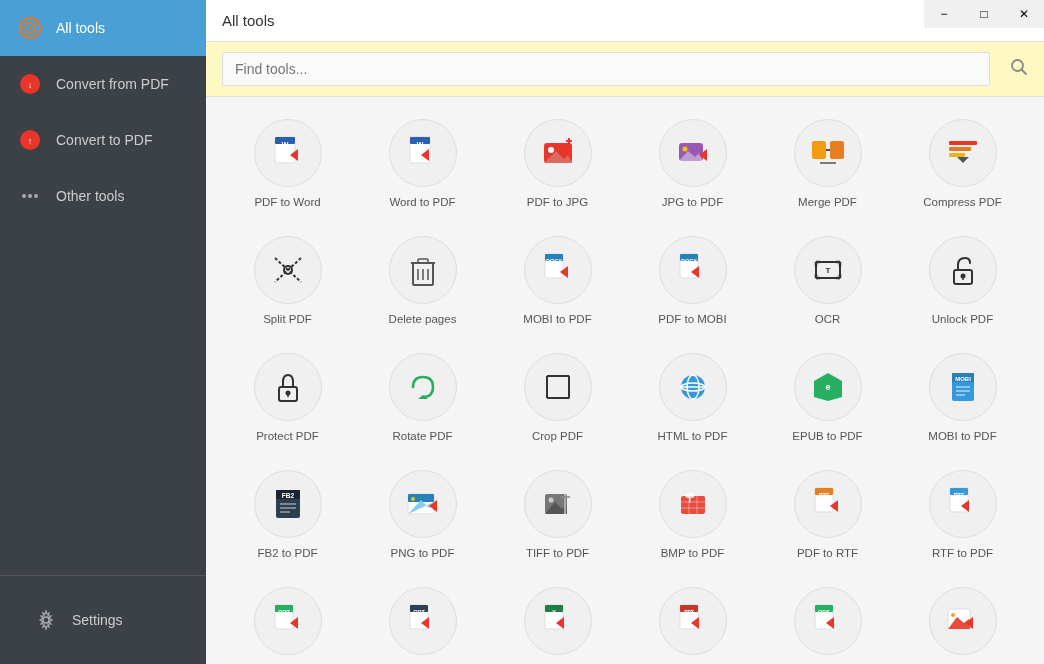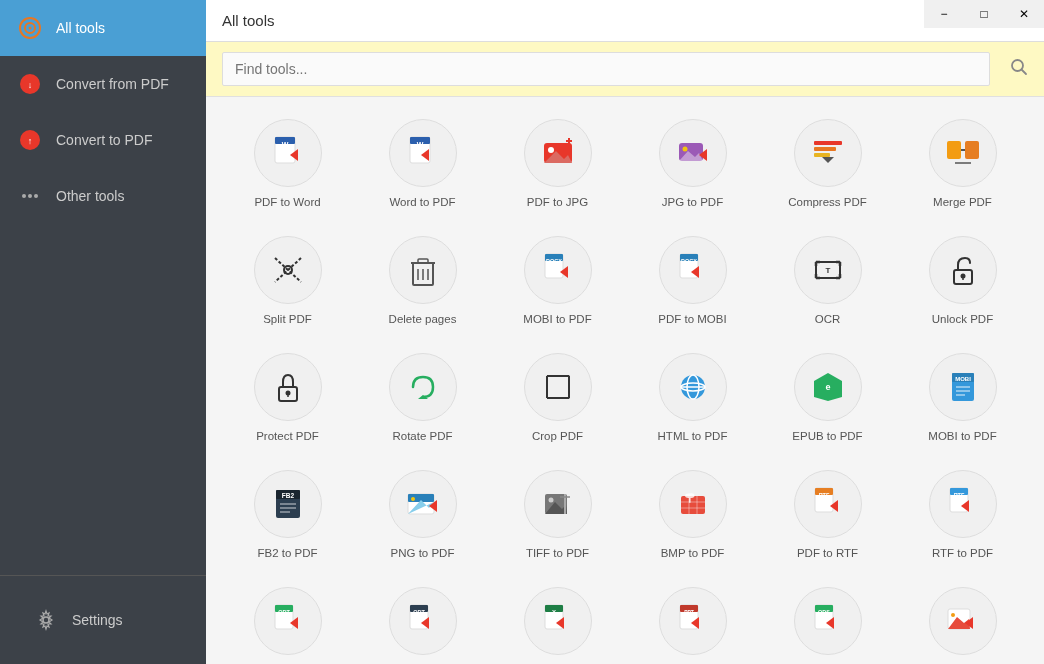--- a/index.html
+++ b/index.html
@@ -289,39 +289,39 @@
           <polygon points="6,28 15,18 22,24 26,20 30,28" fill="rgba(255,255,255,0.4)"></polygon>
           <polygon points="26,22 34,16 34,28" fill="#e8372a"></polygon>
         </svg>
       </div>
       <span class="tool-label">JPG to PDF</span>
     </div>
 
     <div class="tool-item">
       <div class="tool-icon-circle">
         <svg class="tool-svg" viewBox="0 0 40 40">
+          <rect x="4" y="8" width="14" height="18" rx="2" fill="#f39c12"></rect>
+          <rect x="22" y="8" width="14" height="18" rx="2" fill="#e67e22"></rect>
+          <path d="M18 17 L22 17" stroke="#555" stroke-width="2"></path>
+          <path d="M12 30 L28 30" stroke="#555" stroke-width="1.5"></path>
+        </svg>
+      </div>
+      <span class="tool-label">Merge PDF</span>
+    </div>
+
+    <div class="tool-item">
+      <div class="tool-icon-circle">
+        <svg class="tool-svg" viewBox="0 0 40 40">
           <rect x="6" y="8" width="28" height="4" rx="1" fill="#e8372a"></rect>
           <rect x="6" y="14" width="22" height="4" rx="1" fill="#e87722"></rect>
           <rect x="6" y="20" width="16" height="4" rx="1" fill="#e8b422"></rect>
           <path d="M20 30 L14 24 L26 24 Z" fill="#555"></path>
         </svg>
       </div>
       <span class="tool-label">Compress PDF</span>
-    </div>
-
-    <div class="tool-item">
-      <div class="tool-icon-circle">
-        <svg class="tool-svg" viewBox="0 0 40 40">
-          <rect x="4" y="8" width="14" height="18" rx="2" fill="#f39c12"></rect>
-          <rect x="22" y="8" width="14" height="18" rx="2" fill="#e67e22"></rect>
-          <path d="M18 17 L22 17" stroke="#555" stroke-width="2"></path>
-          <path d="M12 30 L28 30" stroke="#555" stroke-width="1.5"></path>
-        </svg>
-      </div>
-      <span class="tool-label">Merge PDF</span>
     </div>
 
     <div class="tool-item">
       <div class="tool-icon-circle">
         <svg class="tool-svg" viewBox="0 0 40 40">
           <line x1="7" y1="8" x2="33" y2="32" stroke="#333" stroke-width="2" stroke-dasharray="3,2"></line>
           <line x1="33" y1="8" x2="7" y2="32" stroke="#333" stroke-width="2" stroke-dasharray="3,2"></line>
           <circle cx="20" cy="20" r="4" fill="none" stroke="#333" stroke-width="2"></circle>
         </svg>
       </div>

